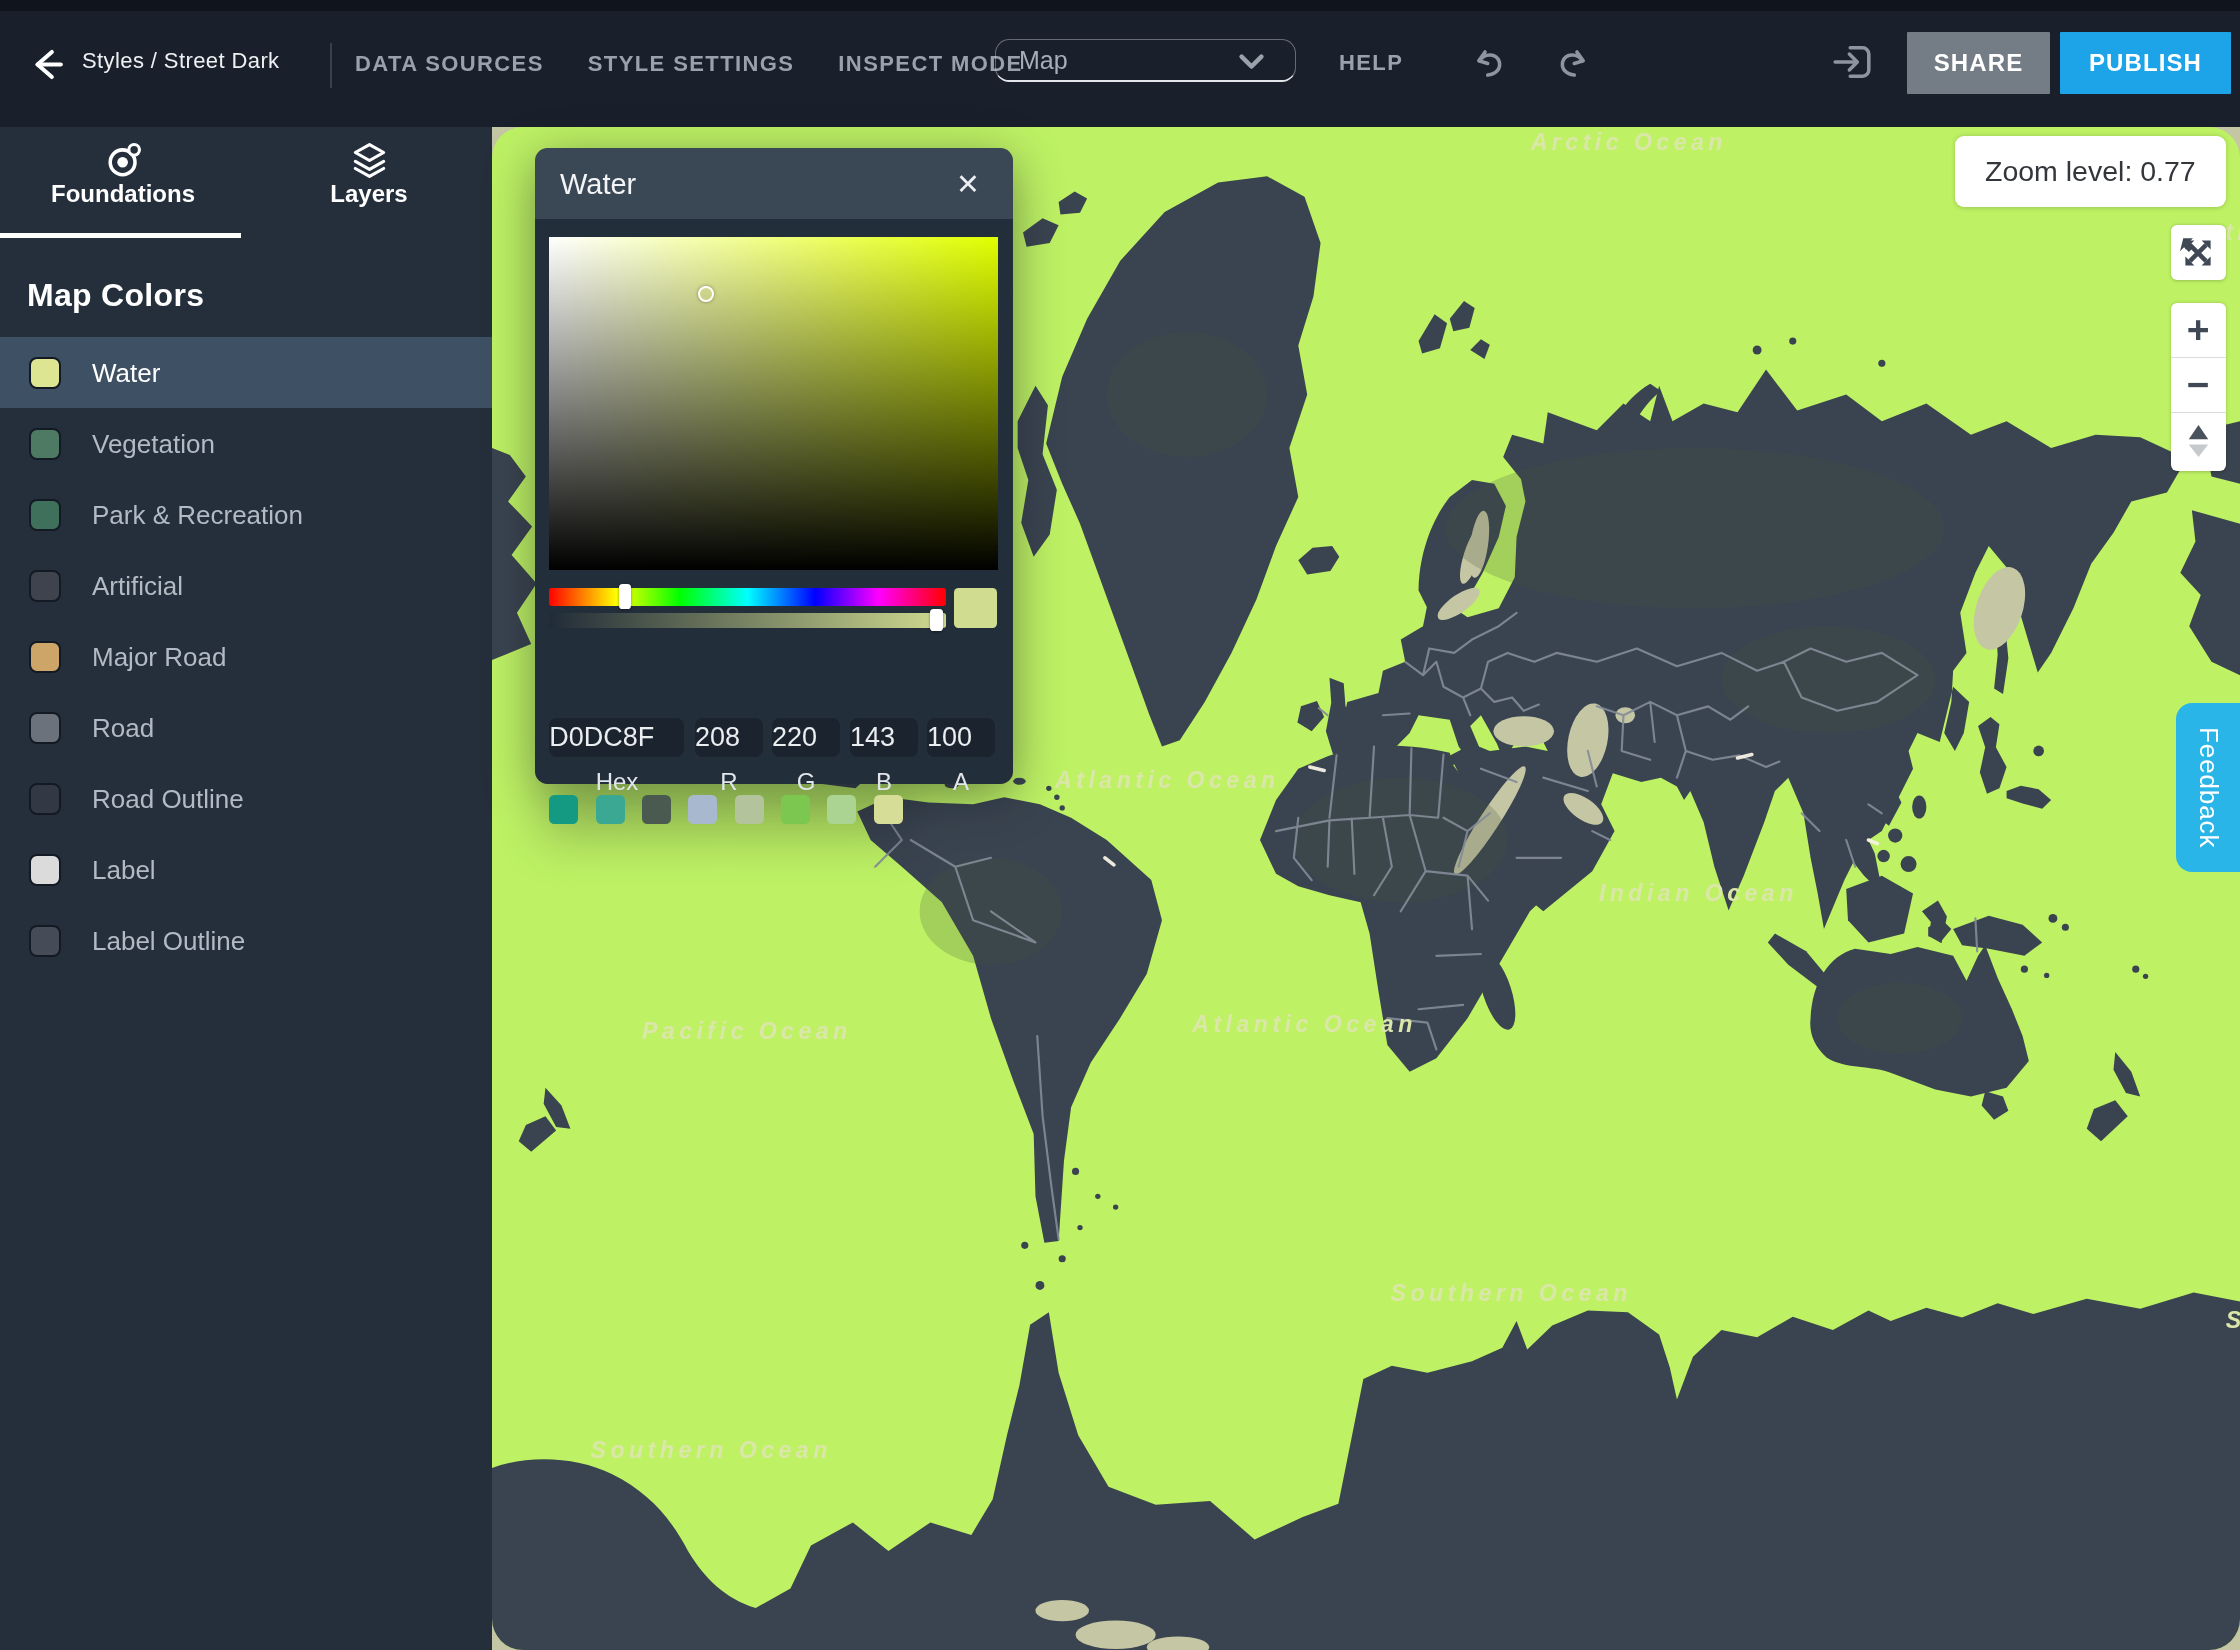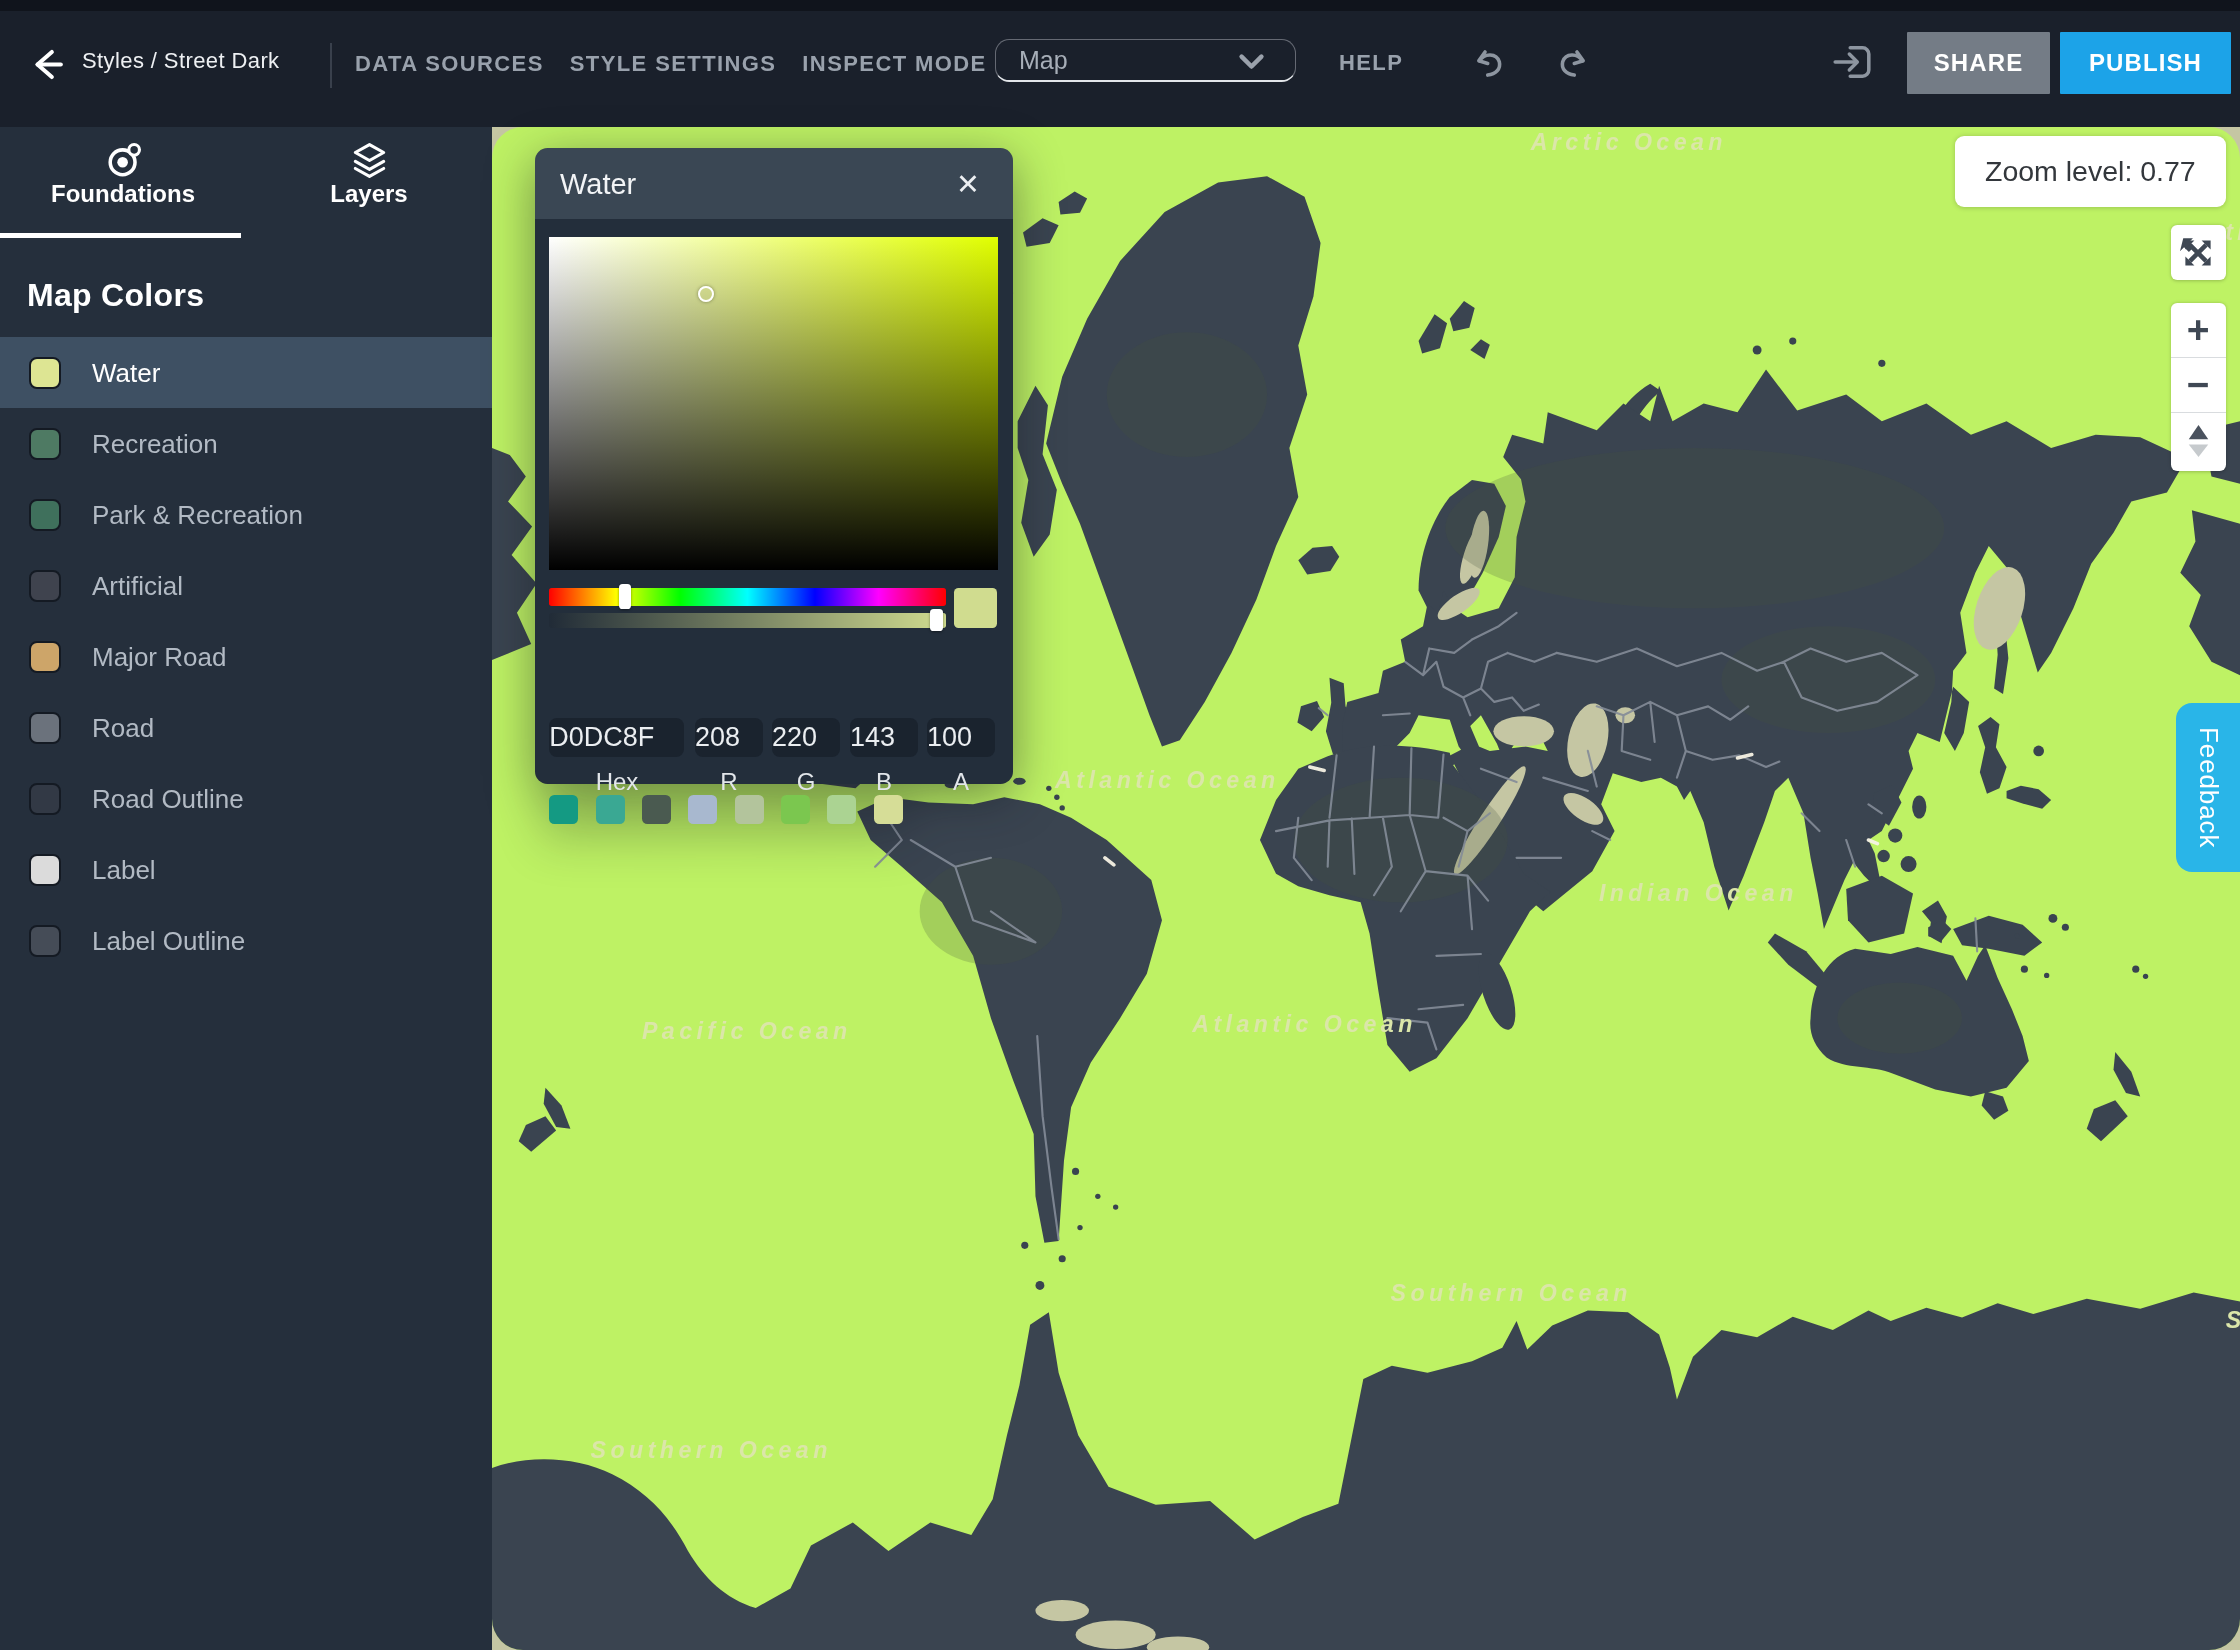--- a/index.html
+++ b/index.html
@@ -6,21 +6,21 @@
   html,body { width:2240px; height:1650px; overflow:hidden; background:#c5c6a3;
               font-family:"Liberation Sans", sans-serif; }
   #app { position:relative; width:2240px; height:1650px; }
 
   
   .topbar { position:absolute; left:0; top:0; width:2240px; height:127px; background:#1a202b; z-index:50; }
   .topstrip { position:absolute; left:0; top:0; width:100%; height:10.7px; background:#10141c; }
   .back-btn { position:absolute; left:25px; top:43px; width:43px; height:43px; cursor:pointer; }
   .tb-title { position:absolute; left:82px; top:48px; font-size:22px; color:#eef0f3; letter-spacing:0.4px; }
   .tb-divider { position:absolute; left:330px; top:43px; width:1.8px; height:45px; background:#39404c; }
-  .tb-nav { position:absolute; left:355px; top:0; height:127px; display:flex; align-items:center; gap:26px; }
+  .tb-nav { position:absolute; left:355px; top:0; height:127px; display:flex; align-items:center; gap:44px; }
   .tb-nav-item { font-size:22px; font-weight:700; letter-spacing:1.4px; color:#99a1ac; cursor:pointer; white-space:nowrap; }
   .mode-select { position:absolute; left:995px; top:39px; width:301px; height:43px;
                  border:1.8px solid rgba(223,227,233,.38); border-bottom:2.7px solid #e3e6ea;
                  border-radius:14.3px; display:flex; align-items:center; cursor:pointer; }
   .mode-select .val { margin-left:23px; font-size:25px; color:#a7aeb8; }
   .mode-select .chev { position:absolute; right:30px; top:12.5px; }
   .help { position:absolute; left:1339px; top:50px; font-size:22px; font-weight:700; letter-spacing:1.4px; color:#99a1ac; cursor:pointer; }
   .hist-btn { position:absolute; top:43px; width:41px; height:41px; cursor:pointer; }
   .undo { left:1469px; } .redo { left:1552px; }
   .export-btn { position:absolute; left:1829px; top:39px; width:46px; height:46px; cursor:pointer; }
@@ -175,21 +175,21 @@
     </div>
 
     <div class="side-heading">Map Colors</div>
     <div class="rows" id="side-rows">
         <div class="srow selected">
           <div class="swatch" style="background: rgb(221, 229, 147);"></div>
           <div class="rlabel">Water</div>
         </div>
         <div class="srow">
           <div class="swatch" style="background: rgb(78, 122, 99);"></div>
-          <div class="rlabel">Recreation</div>
+          <div class="rlabel">Vegetation</div>
         </div>
         <div class="srow">
           <div class="swatch" style="background: rgb(63, 112, 92);"></div>
           <div class="rlabel">Park &amp; Recreation</div>
         </div>
         <div class="srow">
           <div class="swatch" style="background: rgb(63, 67, 78);"></div>
           <div class="rlabel">Artificial</div>
         </div>
         <div class="srow">

